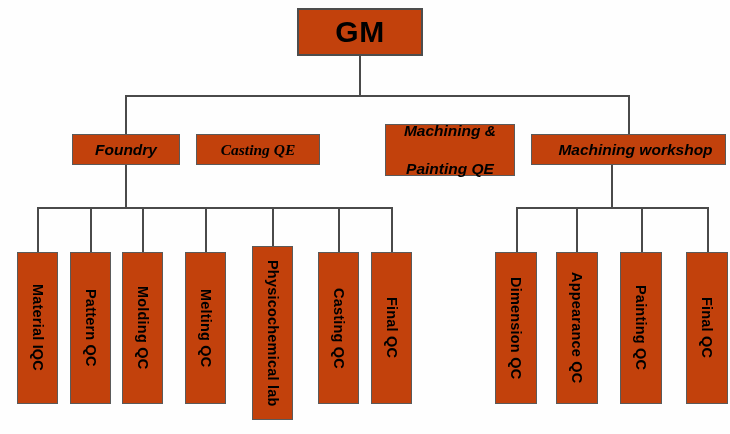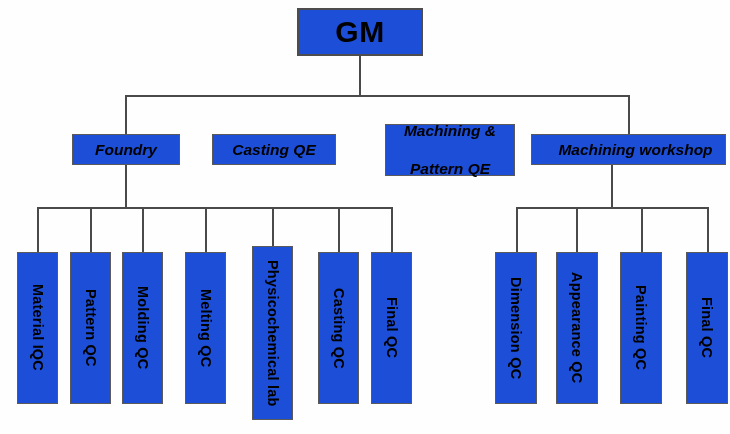--- a/index.html
+++ b/index.html
@@ -16,21 +16,21 @@
     width: 730px;
     height: 434px;
     background: #fefefe;
     overflow: hidden;
   }
 
   
   .node {
     position: absolute;
     box-sizing: border-box;
-    background: #1d4ed8;
+    background: #c2410c;
     border: 1.5px solid #5a5a5a;
     display: flex;
     align-items: center;
     justify-content: center;
     text-align: center;
     color: #000000;
   }
 
   
   .node-root {
@@ -107,27 +107,27 @@
   <div class="conn conn-v" style="left:707px; top:207px; height:46px;"></div>
 
   <div class="node node-root" style="left:297px; top:8px; width:126px; height:48px;">
     <span>GM</span>
   </div>
 
   <div class="node node-dept" style="left:72px; top:134px; width:108px; height:31px;">
     <span>Foundry</span>
   </div>
 
-  <div class="node node-dept" style="left:212px; top:134px; width:124px; height:31px;">
+  <div class="node node-dept" style="left:196px; top:134px; width:124px; height:31px;font-family:Liberation Serif, serif;">
     <span>Casting QE</span>
   </div>
 
   <div class="node node-dept" style="left:385px; top:124px; width:130px; height:52px; flex-direction:column;gap:20px;">
     <span>Machining &amp;</span>
-    <span>Pattern QE</span>
+    <span>Painting QE</span>
   </div>
 
   <div class="node node-dept" style="left:531px; top:134px; width:195px; height:31px;padding-left:18px;">
     <span>Machining workshop</span>
   </div>
 
   <div class="node node-leaf" style="left:17px; top:252px; width:41px; height:152px;">
     <span class="vlabel">Material IQC</span>
   </div>
 

